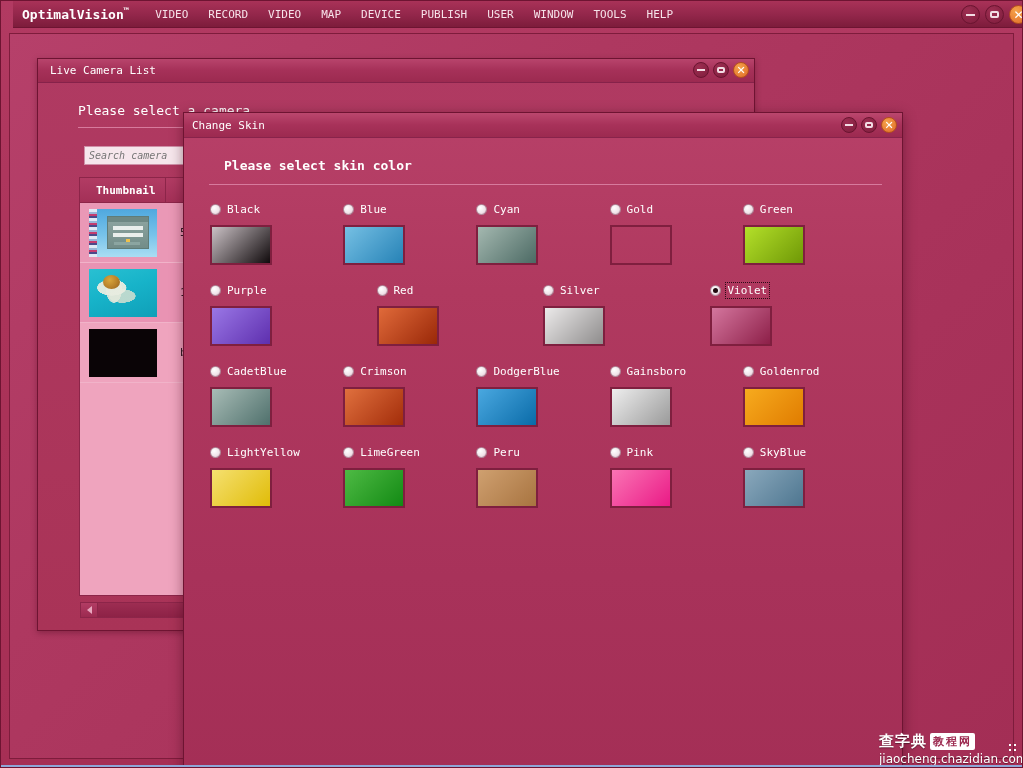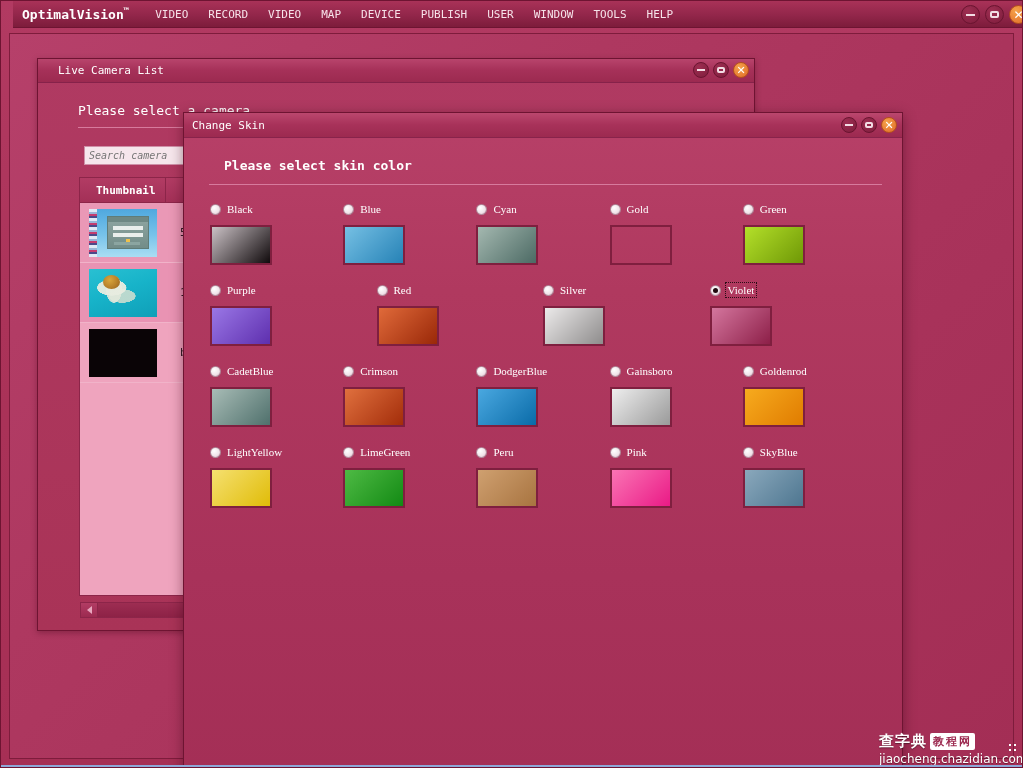--- a/index.html
+++ b/index.html
@@ -81,21 +81,21 @@
     box-shadow: 0 2px 6px rgba(60,6,24,0.35);
   }
   .cam-titlebar {
     height: 23px;
     background: linear-gradient(180deg, #b8446c 0%, #a63159 48%, #9c2a50 100%);
     border-bottom: 1px solid #86224a;
     display: flex; align-items: center;
     position: relative;
   }
   .cam-title {
-    color: #ffffff; font-size: 11px; margin-left: 20px; white-space: nowrap;
+    color: #ffffff; font-size: 11px; margin-left: 12px; white-space: nowrap;
   }
   .cam-ctrls { position: absolute; right: 5px; top: 3px; display: flex; gap: 4px; }
   .wbtn.sm { width: 16px; height: 16px; }
   .wbtn.sm .g-min { width: 8px; height: 2px; }
   .wbtn.sm .g-max { width: 8px; height: 6px; border-width: 2px; }
   .wbtn.sm .g-close { font-size: 11px; }
 
   .cam-head-label {
     color: #ffffff; font-weight: normal; font-size: 13px;
     margin: 20px 0 0 40px;
@@ -233,21 +233,21 @@
 
   .skin-head { color: #ffffff; font-weight: bold; font-size: 13px; margin: 20px 0 0 40px; }
   .skin-rule { margin: 11px 20px 0 25px; height: 1px; background: #d77a9d; }
 
   .grid {
     margin: 16px 0 0 0;
     padding: 0 26px;
   }
   .grid-row { display: flex; margin-bottom: 17px; }
   .cell { width: 100px; margin-right: 0; }
-  .cell { flex: 1; font-family: Liberation Serif, serif; }
+  .cell { flex: 1; }
   .opt-line { display: flex; align-items: center; height: 16px; }
   .radio {
     width: 11px; height: 11px; border-radius: 50%;
     background: radial-gradient(circle at 35% 32%, #ffffff 0%, #f0e3e9 60%, #cfa9bb 100%);
     border: 1px solid #84476093;
     box-sizing: border-box;
     position: relative; flex: none;
     margin-right: 6px;
   }
   .radio.checked::after {

